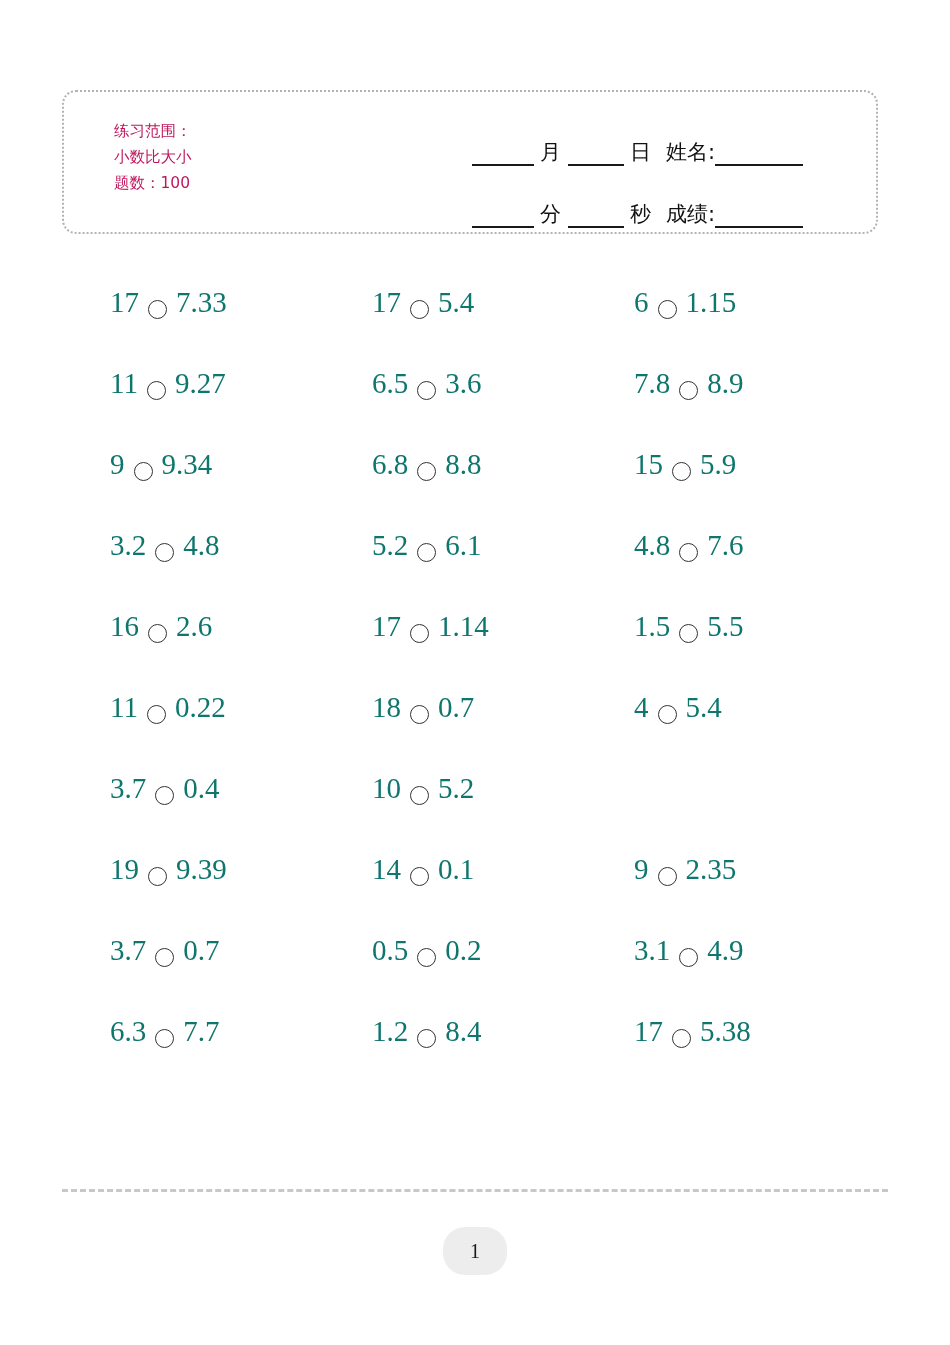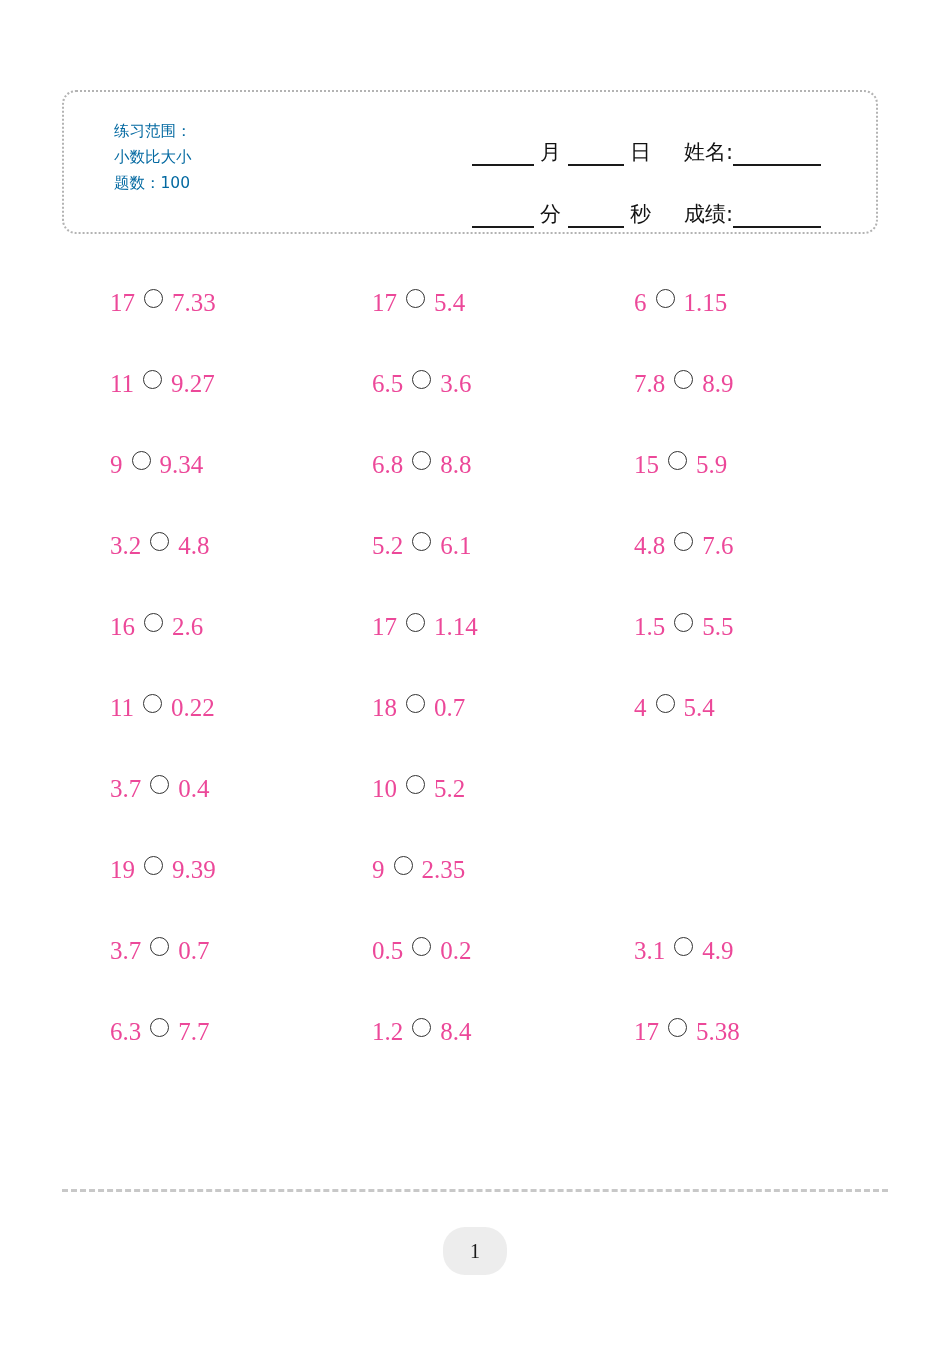--- a/index.html
+++ b/index.html
@@ -28,21 +28,21 @@
     box-sizing: border-box;
   }
 
   .header-left {
     position: absolute;
     left: 50px;
     top: 26px;
     font-family: "DejaVu Sans", "Liberation Sans", sans-serif;
     font-size: 15.5px;
     line-height: 26px;
-    color: #0369a1;
+    color: #be185d;
     white-space: nowrap;
   }
   .header-left div { white-space: nowrap; }
 
   .header-right {
     position: absolute;
     left: 408px;
     top: 22px;
     width: 390px;
   }
@@ -61,42 +61,42 @@
     display: inline-block;
     border-bottom: 2px solid #1a1a1a;
     height: 1px;
     vertical-align: 4px;
   }
   .blank.w1 { width: 62px; }
   .blank.w2 { width: 56px; }
   .blank.w3 { width: 88px; }
 
   .unit { margin: 0 7px 0 6px; display:inline-block; }
-  .label-name { margin-left: 26px; display:inline-block; }
+  .label-name { margin-left: 8px; display:inline-block; }
 
   
   .problems {
     position: absolute;
     left: 0;
     top: 262px;
     width: 950px;
   }
   .prow {
     display: flex;
     height: 81px;
     align-items: center;
   }
   .pcell {
     width: 262px;
-    font-size: 25px;
+    font-size: 29px;
     font-family: "Liberation Serif", "DejaVu Serif", serif;
-    color: #ec4899;
+    color: #0f766e;
     white-space: nowrap;
     display: flex;
-    align-items: flex-start;
+    align-items: flex-end;
   }
   .pcell.c1 { margin-left: 110px; }
   .pcell.c2 { margin-left: 0px; }
   .pcell.c3 { margin-left: 0px; }
 
   .operand { display: inline-block; }
   .circle-op {
     display: inline-block;
     width: 19px;
     height: 19px;
@@ -279,20 +279,25 @@
         <span class="circle-op"></span>
         <span class="operand">5.2</span>
       </div>
     </div>
     <div class="prow">
       <div class="pcell c1">
         <span class="operand">19</span>
         <span class="circle-op"></span>
         <span class="operand">9.39</span>
       </div>
+      <div class="pcell c2">
+        <span class="operand">14</span>
+        <span class="circle-op"></span>
+        <span class="operand">0.1</span>
+      </div>
       <div class="pcell c3">
         <span class="operand">9</span>
         <span class="circle-op"></span>
         <span class="operand">2.35</span>
       </div>
     </div>
     <div class="prow">
       <div class="pcell c1">
         <span class="operand">3.7</span>
         <span class="circle-op"></span>

